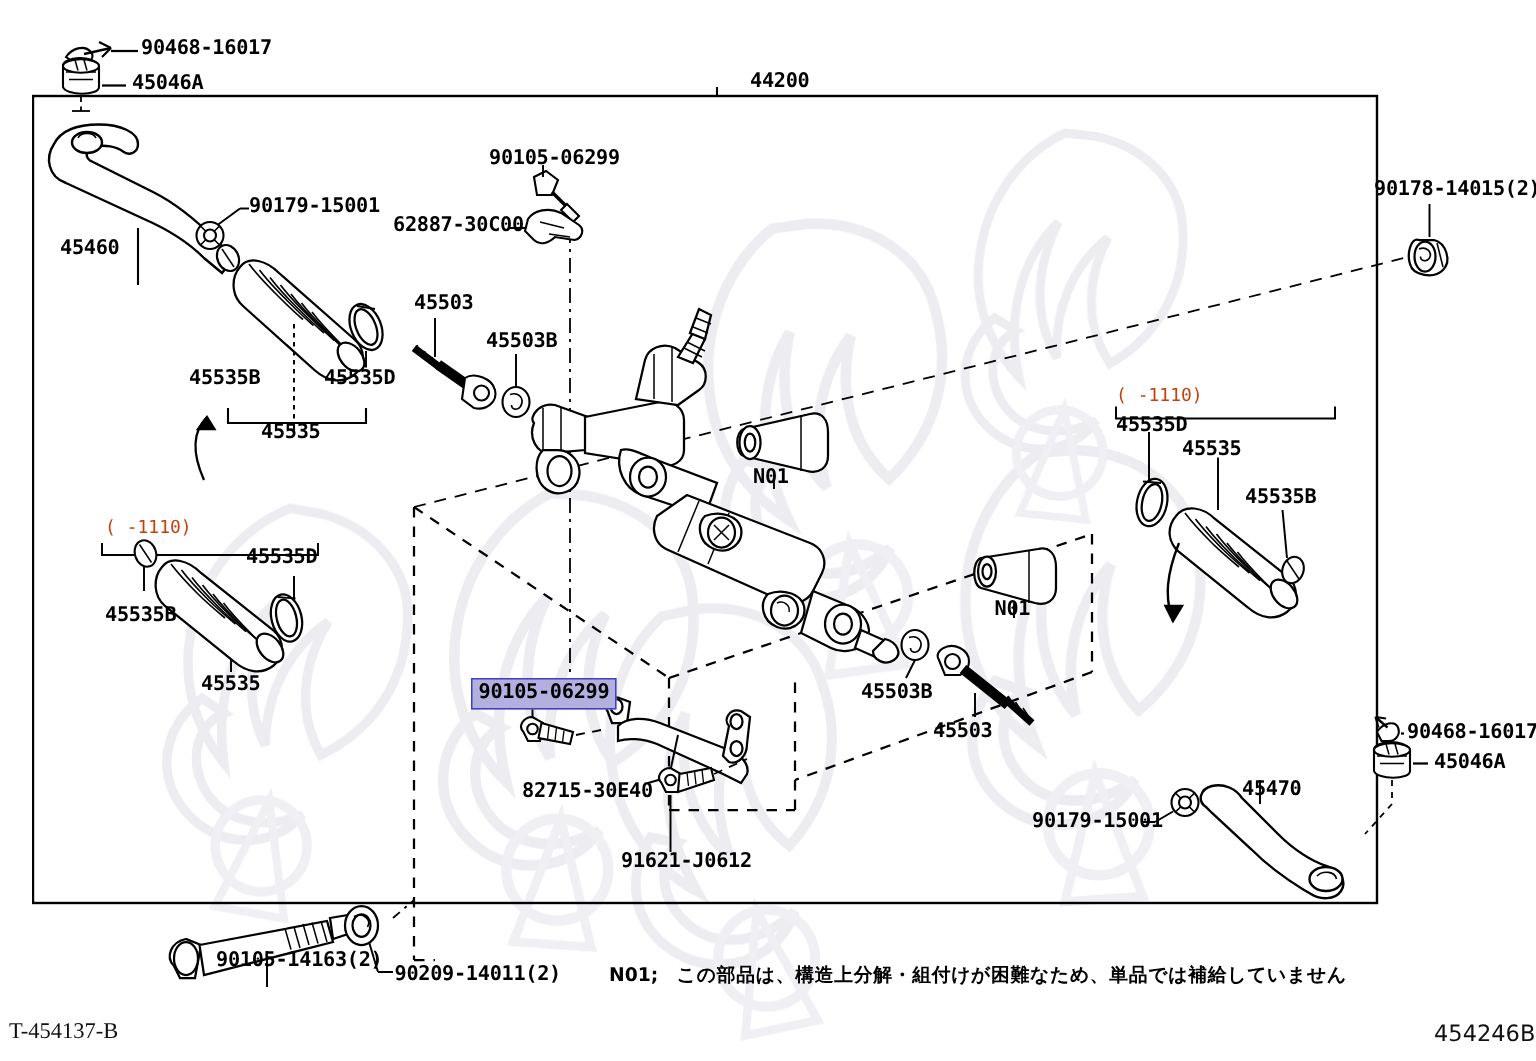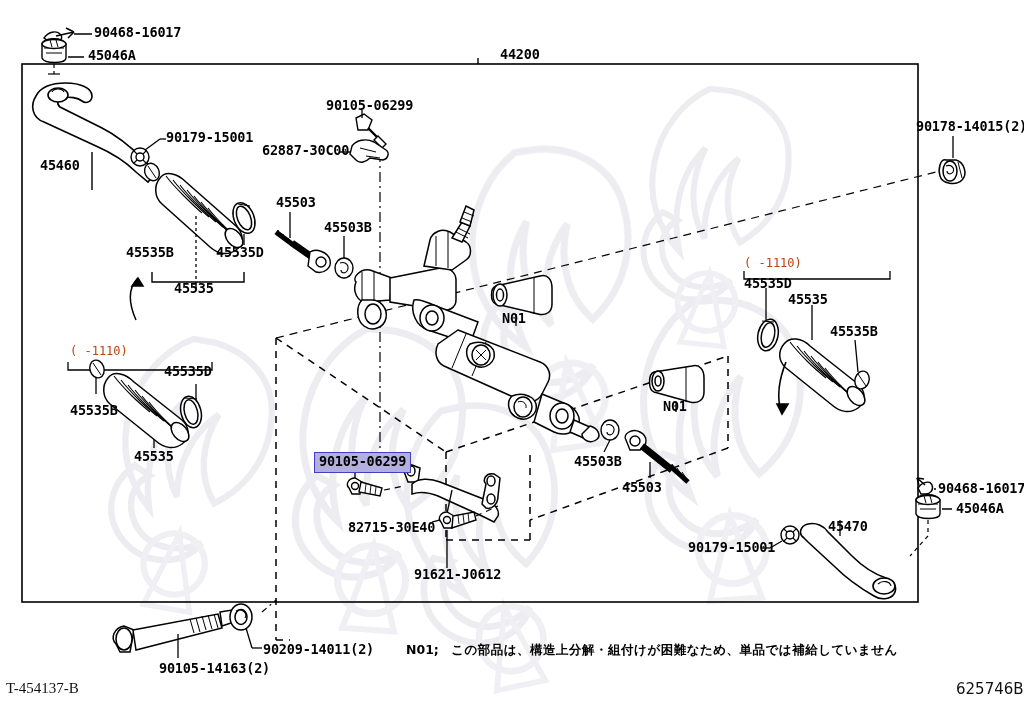--- a/index.html
+++ b/index.html
@@ -495,26 +495,26 @@
   <div class="lbl" style="left:414px; top:568px;">91621-J0612</div>
 
   <div class="lbl" style="left:574px; top:455px;">45503B</div>
   <div class="lbl" style="left:622px; top:481px;">45503</div>
   <div class="lbl" style="left:688px; top:541px;">90179-15001</div>
   <div class="lbl" style="left:828px; top:520px;">45470</div>
 
   <div class="lbl" style="left:938px; top:482px;">90468-16017</div>
   <div class="lbl" style="left:956px; top:502px;">45046A</div>
 
-  <div class="lbl" style="left:144px; top:662px;margin-left:15px;">90105-14163(2)</div>
+  <div class="lbl" style="left:144px; top:634px;">90105-14163(2)</div>
   <div class="lbl" style="left:263px; top:643px;">90209-14011(2)</div>
 
   <div class="lbl" style="left:452px; top:48px;margin-left:48px;">44200</div>
 
   <div class="note" style="left:406px; top:642px;">
     <span>N01;</span>
     <span class="jp" style="margin-left:8px;">この部品は、構造上分解・組付けが困難なため、単品では補給していません</span>
   </div>
 
   <div class="corner" style="left:6px;  top:680px;font-family:Liberation Serif, serif;">T-454137-B</div>
-  <div class="corner" style="left:956px;top:680px;">625746B</div>
+  <div class="corner" style="left:956px;top:680px;">454246B</div>
 
 </div>
 
 </body></html>

